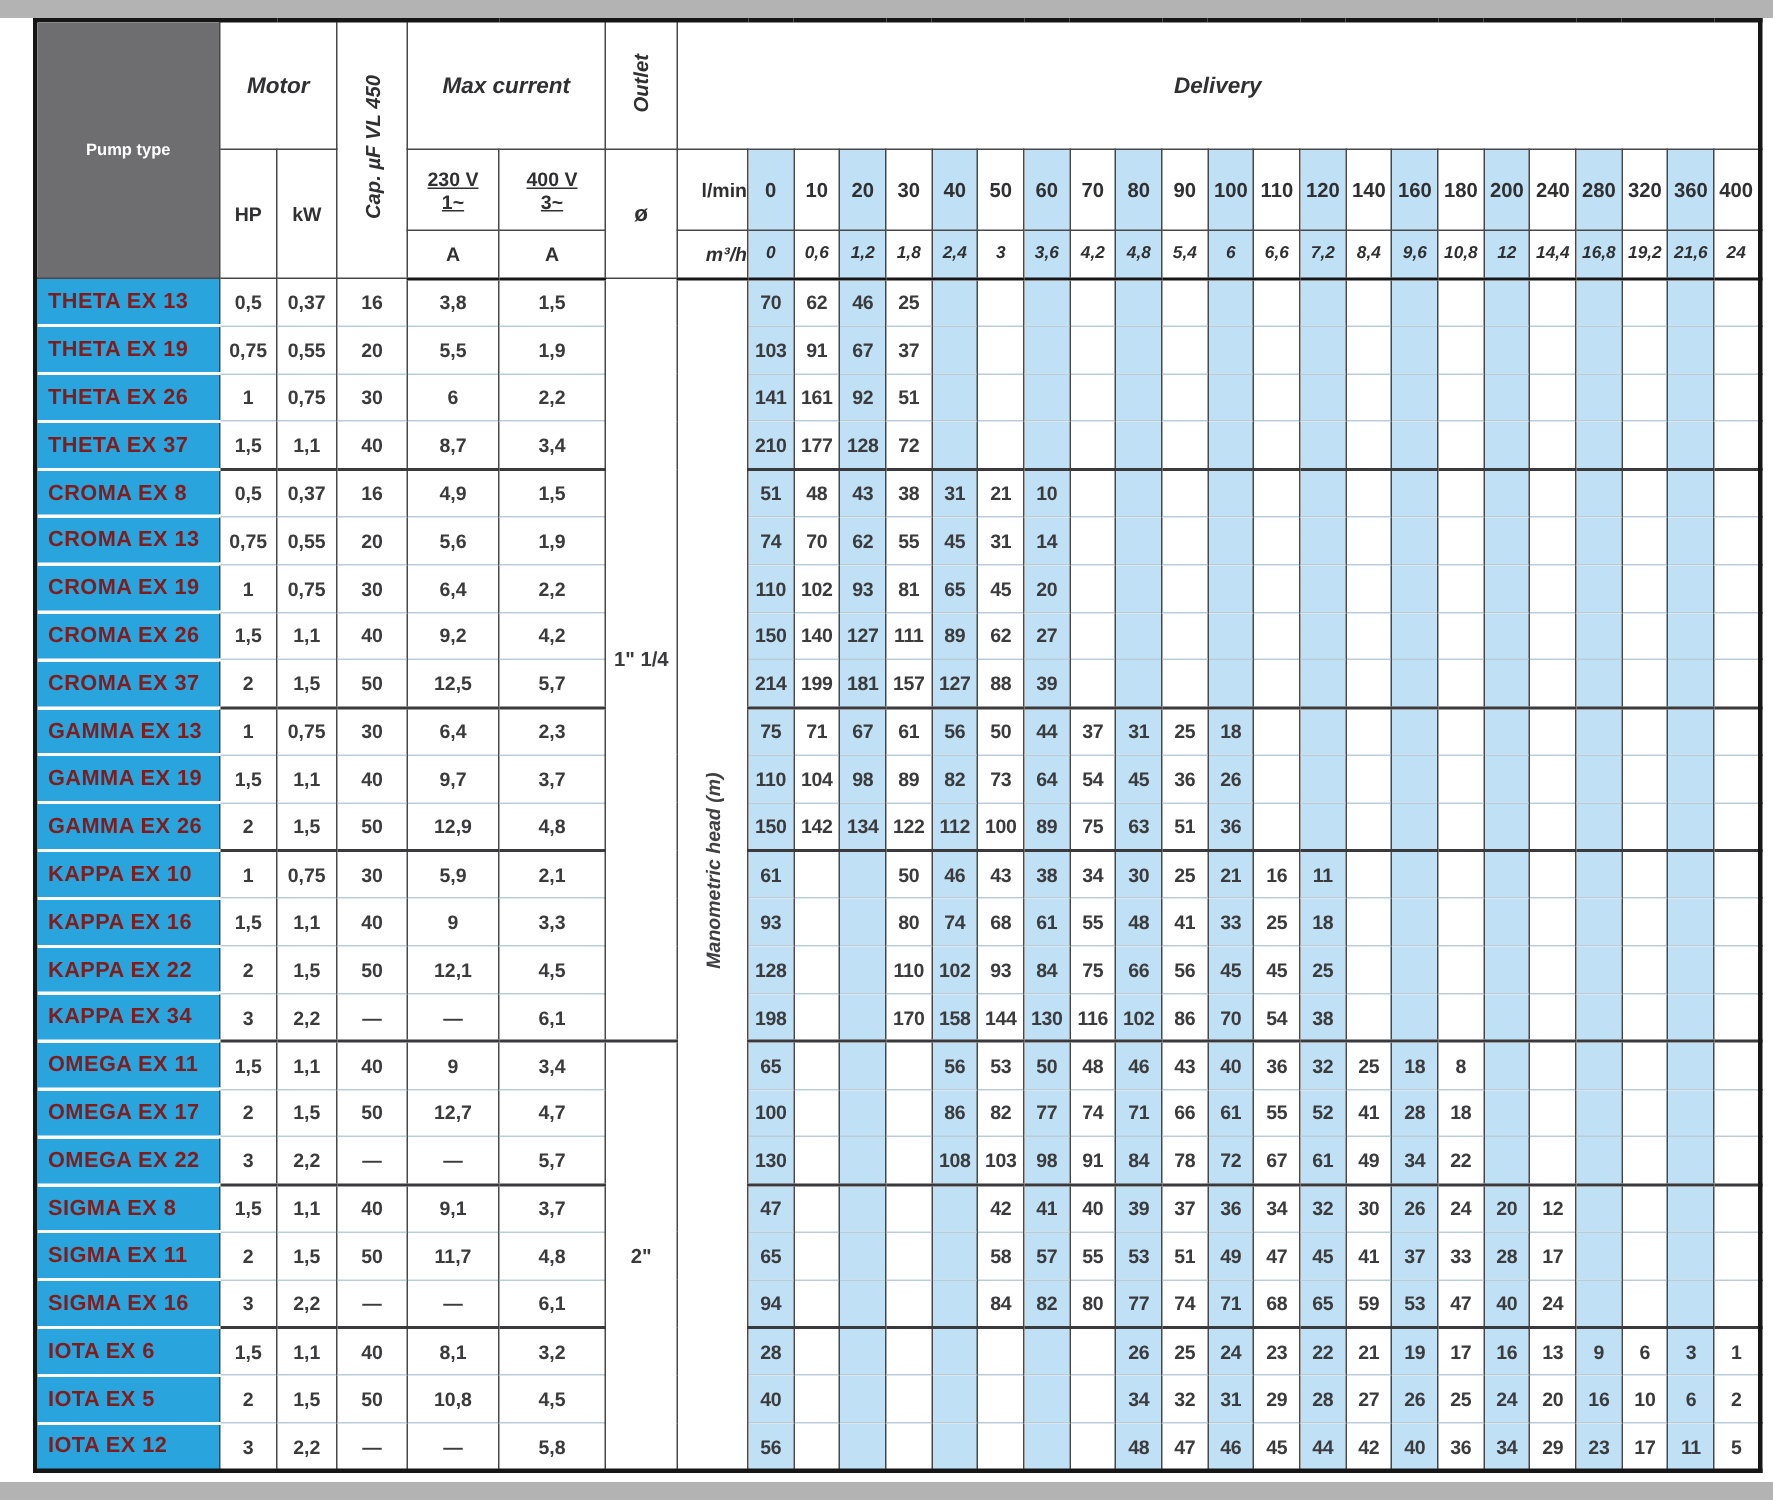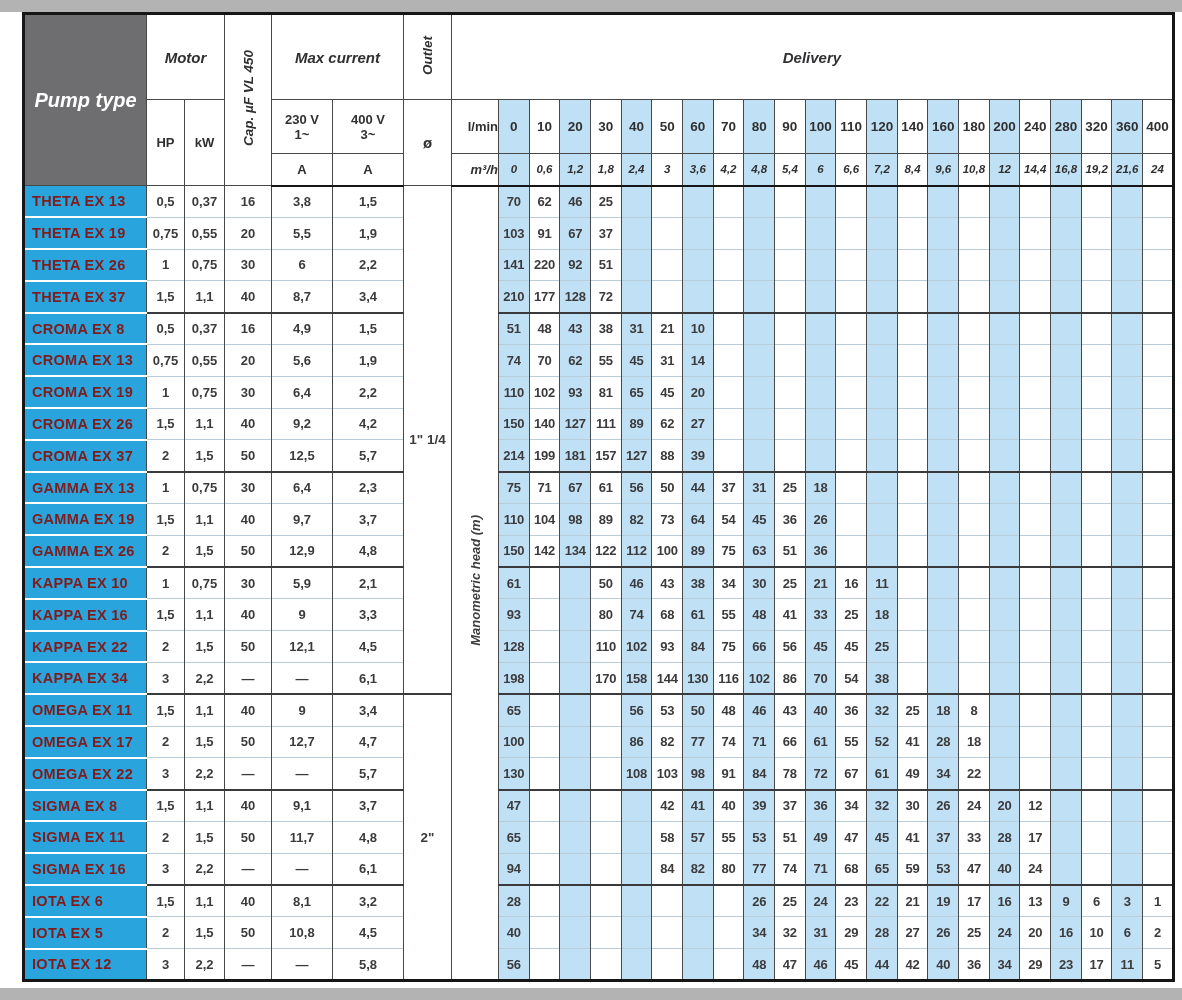--- a/index.html
+++ b/index.html
@@ -10,28 +10,28 @@
 
   table{position:absolute;left:22px;top:12px;width:1150px;border-collapse:collapse;table-layout:fixed;
         border:3px solid #161616;background:#fff;}
   th,td{padding:0;margin:0;text-align:center;vertical-align:middle;overflow:hidden;white-space:nowrap;
         color:#3b3b3d;font-weight:bold;border-left:1px solid #48484a;border-right:1px solid #48484a;}
 
   
   thead th{background:#fff;border-top:1px solid #48484a;border-bottom:1px solid #48484a;font-size:13px;color:#303032;}
   tr.h1{height:86px;} tr.h2{height:54px;} tr.h3{height:32px;}
   tr.h3 th{border-bottom:2px solid #161616;}
-  .phead{background:var(--hdr,#6e6e70);color:#fff;font-style:italic;font-size:20px;}
+  .phead{background:var(--hdr,#6e6e70);color:#fff;font-size:11px;}
   .mhead{font-style:italic;font-size:15px;text-align:center;}
   .vert{writing-mode:vertical-rl;transform:rotate(180deg);white-space:nowrap;display:inline-block;}
   .caphead .vert,.outhead .vert{font-style:italic;font-size:13.5px;font-weight:bold;}
   .dia{font-size:15px;}
   .flow{font-size:13px;text-align:right;}
   .m3hlbl{font-style:italic;}
-  .twoline div{line-height:15px;}
+  .twoline div{line-height:15px;text-decoration:underline;}
   .lv{font-size:13.5px;}
   .mv{font-size:11.5px;font-style:italic;}
 
   
   tbody tr{height:31.8px;}
   tbody td,tbody th{border-top:1px solid #b9cdd9;border-bottom:0;}
   tbody tr:first-child td,tbody tr:first-child th{border-top:0;}
   tr.group-start td{border-top:2px solid #3a3a3c;}
   .pname{background:var(--blue,#2aa4dd);color:#7f1d1d;text-align:left;padding-left:7px;font-size:14.5px;
          letter-spacing:.3px;border-top:2px solid #fff !important;}
@@ -220,21 +220,21 @@
           <td class="dval"></td>
         </tr>
         <tr>
           <th class="pname">THETA EX 26</th>
           <td class="spec">1</td>
           <td class="spec">0,75</td>
           <td class="spec">30</td>
           <td class="spec">6</td>
           <td class="spec">2,2</td>
           <td class="dval stripe">141</td>
-          <td class="dval">220</td>
+          <td class="dval">161</td>
           <td class="dval stripe">92</td>
           <td class="dval">51</td>
           <td class="dval stripe"></td>
           <td class="dval"></td>
           <td class="dval stripe"></td>
           <td class="dval"></td>
           <td class="dval stripe"></td>
           <td class="dval"></td>
           <td class="dval stripe"></td>
           <td class="dval"></td>

